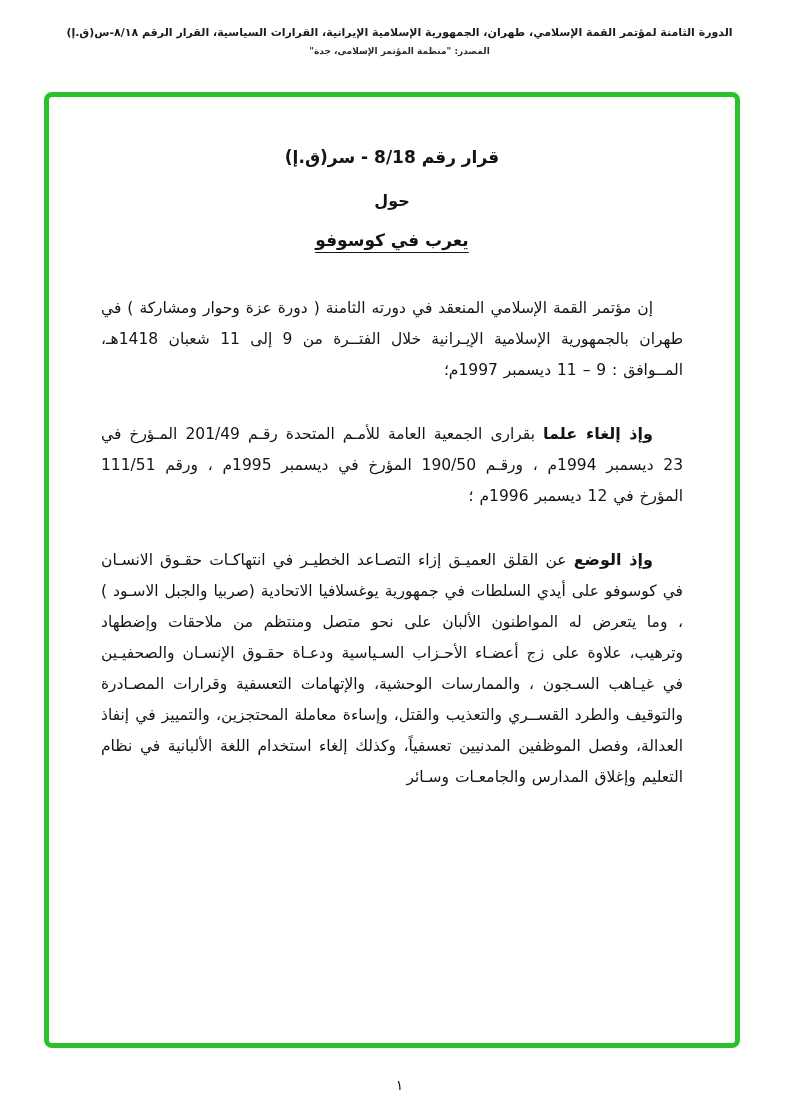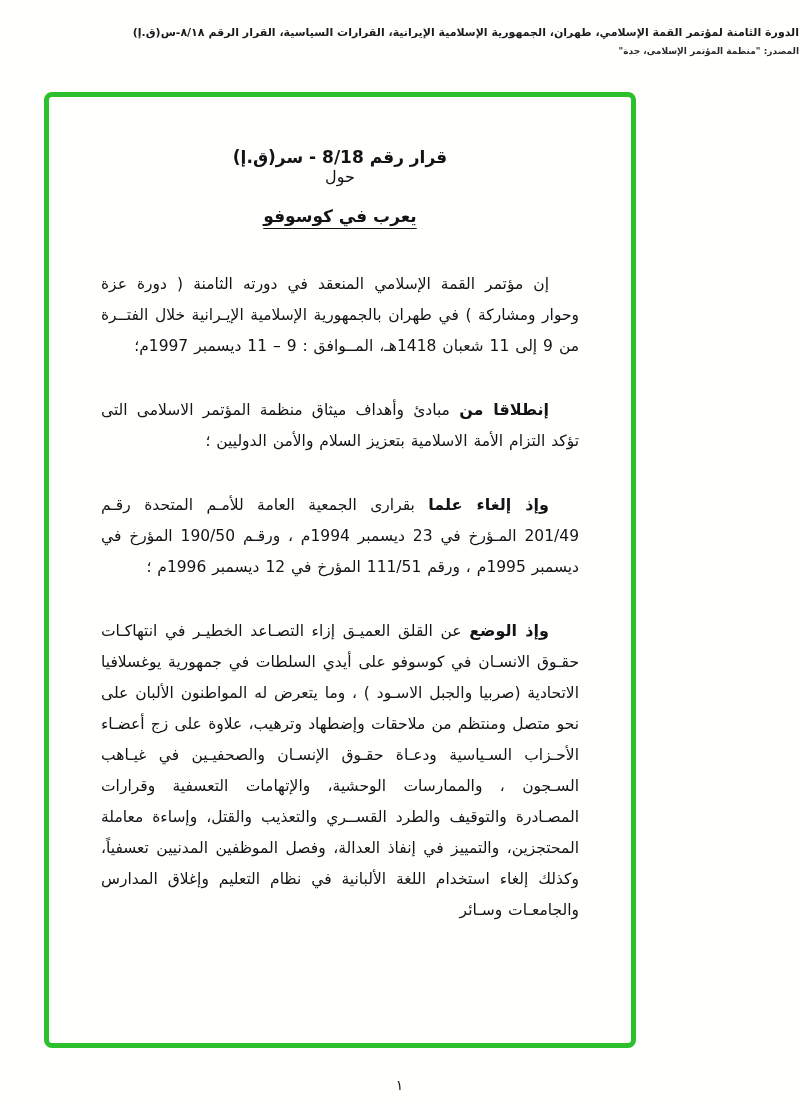--- a/index.html
+++ b/index.html
@@ -12,38 +12,39 @@
   }
   .page {
     position: relative;
     width: 799px;
     height: 1109px;
     background: #fffffe;
     overflow: hidden;
   }
   .doc-header {
     direction: rtl;
+    text-align: center;
     padding-top: 26px;
   }
   .doc-header .line1 {
     font-size: 11px;
     font-weight: bold;
     color: #1a1a1a;
   }
   .doc-header .line2 {
     font-size: 9px;
     font-weight: bold;
     margin-top: 7px;
     color: #2a2a2a;
   }
   .frame {
     position: absolute;
     top: 92px;
     left: 44px;
-    width: 592px;
+    width: 696px;
     height: 956px;
     border: 5px solid #2cc12c; 
     border-radius: 8px;
     background: #fffffe;
     padding: 50px 52px 18px 52px;
     overflow: hidden;
   }
   .content {
     direction: rtl;
     text-align: justify;
@@ -52,21 +53,22 @@
     text-align: center;
     margin-bottom: 42px;
   }
   .res-title {
     font-size: 17px;
     font-weight: bold;
     letter-spacing: 0;
   }
   .res-about {
     font-size: 16px;
-    font-weight: normal;
+    font-weight: bold;
+    margin-top: 24px;
   }
   .res-topic {
     font-size: 17px;
     font-weight: bold;
     margin-top: 20px;
     text-decoration: underline;
     text-underline-offset: 6px;
   }
   .para {
     font-size: 15.5px;
@@ -107,24 +109,20 @@
         <div class="res-title">قرار رقم 8/18 - سر(ق.إ)</div>
         <div class="res-about">حول</div>
         <div class="res-topic">يعرب في كوسوفو</div>
       </div>
 
       <p class="para">
         <span class="lead"></span>
         <span>إن مؤتمر القمة الإسلامي المنعقد في دورته الثامنة ( دورة عزة وحوار ومشاركة ) في طهران بالجمهورية الإسلامية الإيـرانية خلال الفتــرة من 9 إلى 11 شعبان 1418هـ، المــوافق : 9 – 11 ديسمبر 1997م؛</span>
       </p>
 
-      <p class="para">
-        <span class="lead">إنطلاقا من</span>
-        <span>مبادئ وأهداف ميثاق منظمة المؤتمر الاسلامى التى تؤكد التزام الأمة الاسلامية بتعزيز السلام والأمن الدوليين ؛</span>
-      </p>
 
 
       <p class="para">
         <span class="lead">وإذ إلغاء علما</span>
         <span>بقرارى الجمعية العامة للأمـم المتحدة رقـم 201/49 المـؤرخ في 23 ديسمبر 1994م ، ورقـم 190/50 المؤرخ في ديسمبر 1995م ، ورقم 111/51 المؤرخ في 12 ديسمبر 1996م ؛</span>
       </p>
 
       <p class="para">
         <span class="lead">وإذ الوضع</span>
         <span>عن  القلق العميـق إزاء التصـاعد الخطيـر في انتهاكـات حقـوق الانسـان في كوسوفو على أيدي السلطات في جمهورية يوغسلافيا الاتحادية (صربيا والجبل الاسـود ) ، وما يتعرض له المواطنون الألبان على نحو متصل ومنتظم من ملاحقات وإضطهاد وترهيب، علاوة على زج أعضـاء الأحـزاب السـياسية ودعـاة حقـوق الإنسـان والصحفيـين في غيـاهب السـجون ، والممارسات الوحشية، والإتهامات التعسفية وقرارات المصـادرة والتوقيف والطرد القســري والتعذيب والقتل، وإساءة معاملة المحتجزين، والتمييز في إنفاذ العدالة، وفصل الموظفين المدنيين تعسفياً، وكذلك إلغاء استخدام اللغة الألبانية في نظام التعليم وإغلاق المدارس والجامعـات وسـائر</span>

